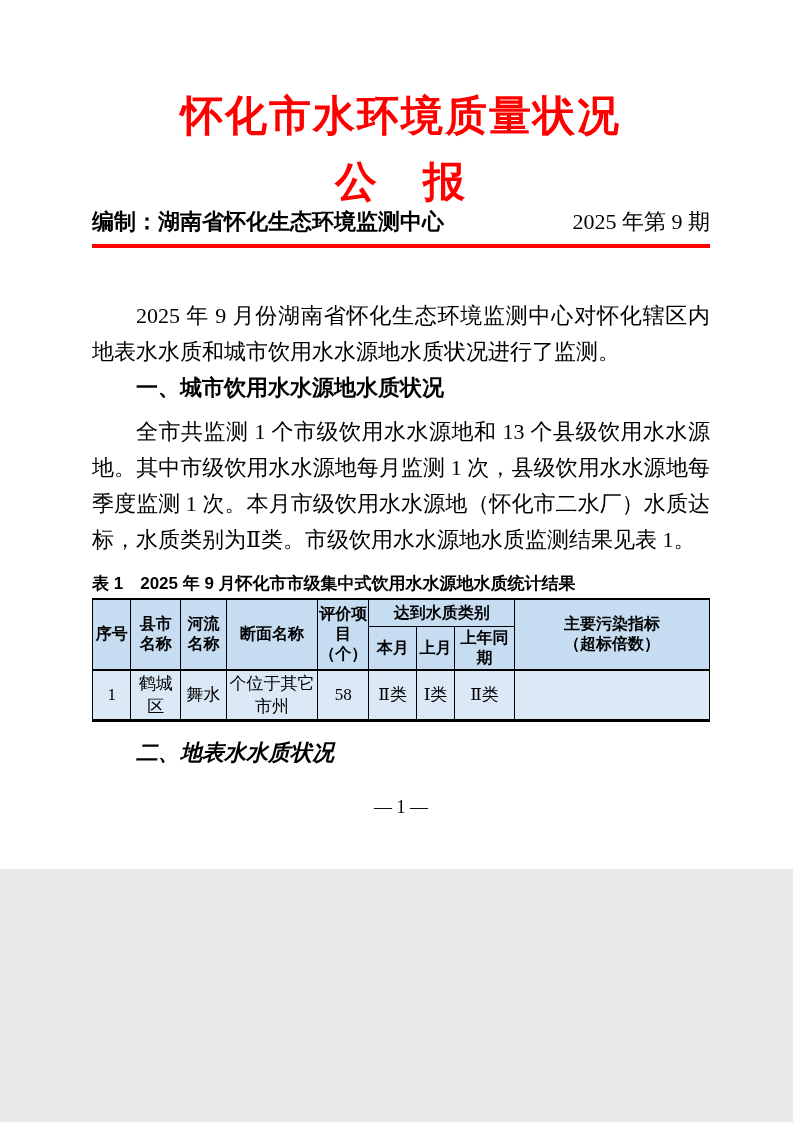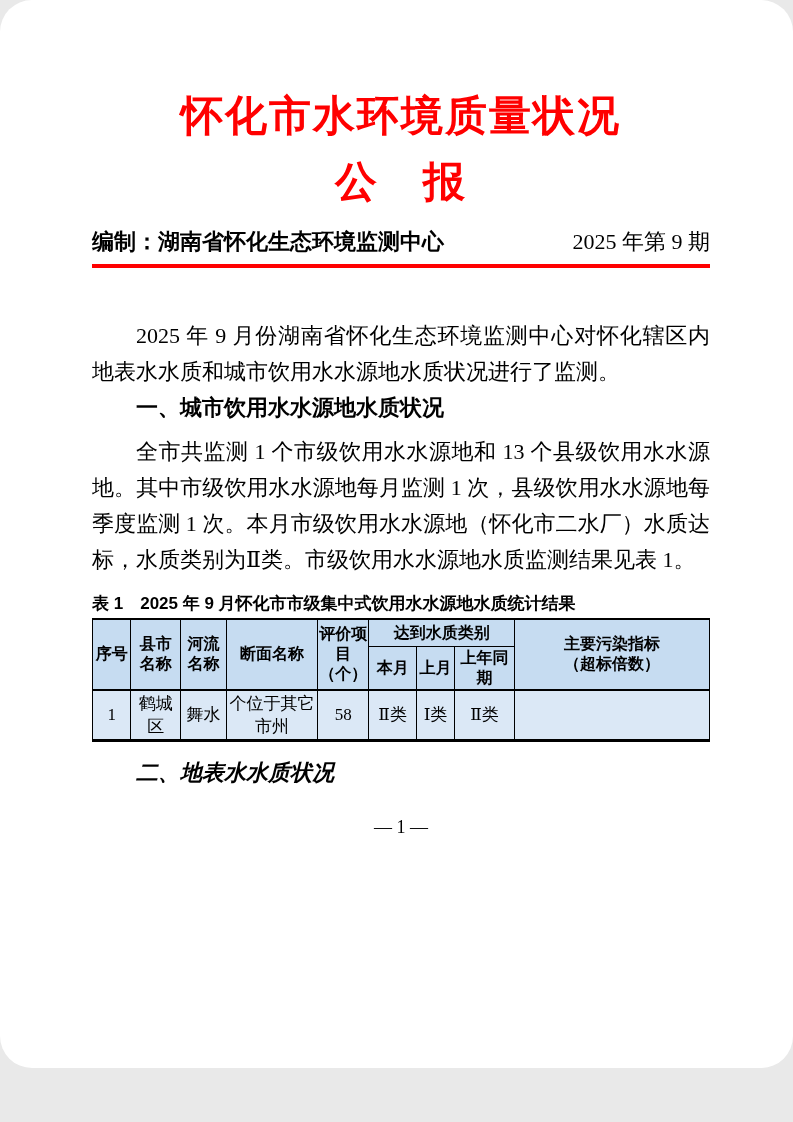--- a/index.html
+++ b/index.html
@@ -1,43 +1,41 @@
 <!DOCTYPE html>
 <html><head>
 <meta charset="utf-8">
 <style>
   html, body { margin: 0; padding: 0; background: #e9e9e9; }
   .page {
     position: relative;
     width: 793px;
-    height: 1068px;
+    height: 869px;
     margin: 0 auto;
     background: #ffffff;
     box-sizing: border-box;
     padding: 90px 83px 0 92px;
     font-family: "Liberation Serif", "DejaVu Serif", serif;
     color: #000;
     overflow: hidden;
-    border-radius: 32px;
   }
   .title-line1, .title-line2 {
     text-align: center;
     color: #ff0000;
     font-family: "Liberation Sans", "DejaVu Sans", sans-serif;
     font-weight: bold;
     font-size: 42px;
     line-height: 52px;
     letter-spacing: 2px;
   }
   .title-line2 { margin-top: 14px; }
   .masthead-row {
     display: flex;
     justify-content: space-between;
     align-items: center;
-    margin-top: 20px;
     line-height: 28px;
   }
   .editor {
     font-family: "Liberation Sans", "DejaVu Sans", sans-serif;
     font-weight: bold;
     font-size: 22px;
   }
   .issue {
     font-family: "Liberation Serif", "DejaVu Serif", serif;
     font-size: 22px;

